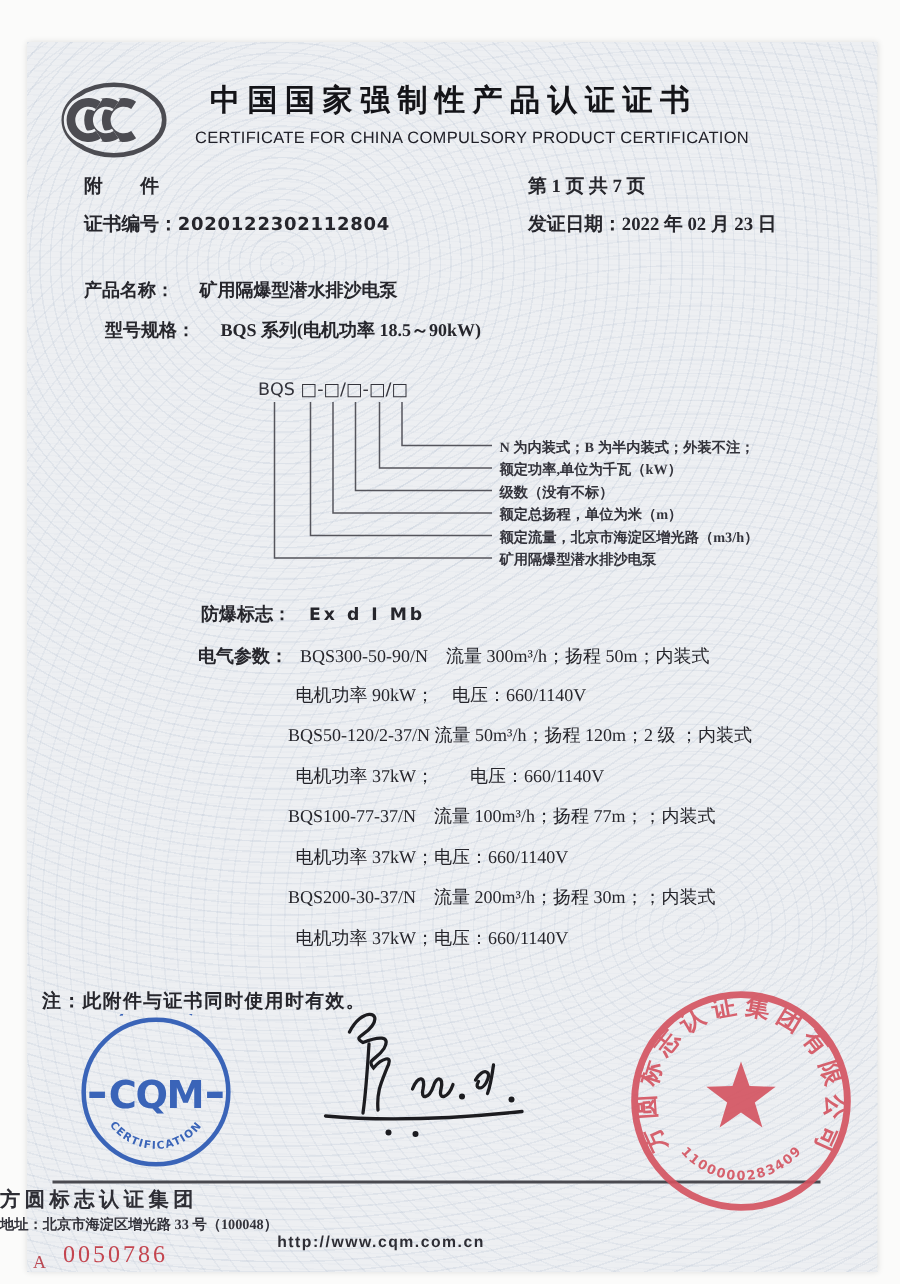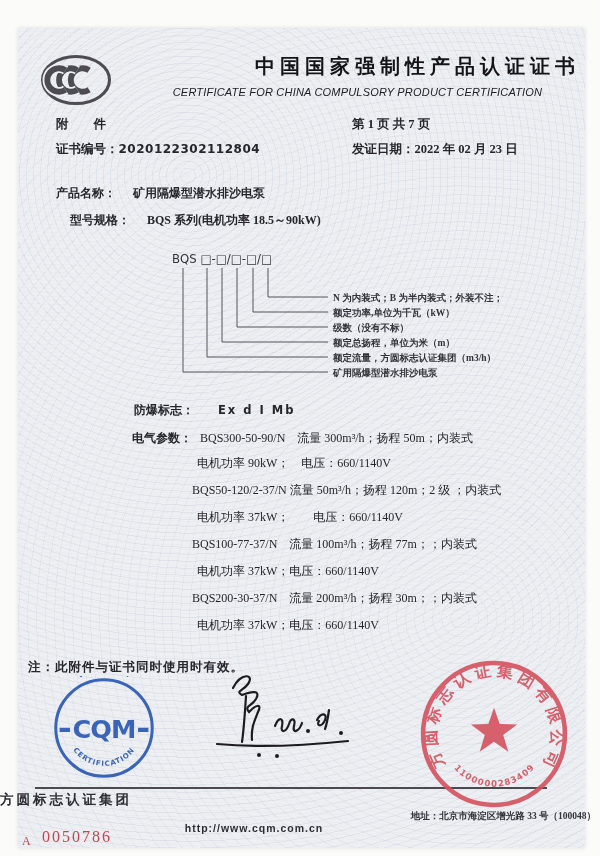--- a/index.html
+++ b/index.html
@@ -6,36 +6,36 @@
   body{width:600px;height:856px;background:#fbfbfa;position:relative;overflow:hidden;
        font-family:"Liberation Serif",serif;color:#26262c;}
   #paper{position:absolute;left:18px;top:28px;right:15px;bottom:8px;background-color:#edeff2;
     background-image:
       repeating-radial-gradient(circle at 30% 18%, rgba(150,168,192,.14) 0 1px, transparent 1px 7px),
       repeating-radial-gradient(circle at 78% 72%, rgba(150,168,192,.11) 0 1px, transparent 1px 9px),
       repeating-linear-gradient(2deg, rgba(160,175,200,.05) 0 1px, transparent 1px 4px);
     box-shadow:0 0 4px rgba(0,0,0,.12);}
   .row{position:absolute;white-space:nowrap;}
   .sans{font-family:"DejaVu Sans","Liberation Sans",sans-serif;}
-  .title-zh{left:140px;top:53px;width:440px;text-align:right;font-size:20px;font-weight:700;
+  .title-zh{left:140px;top:53px;width:440px;text-align:left;font-size:20px;font-weight:700;
             letter-spacing:5px;color:#141418;font-family:"DejaVu Sans",sans-serif;}
-  .title-en{left:130px;top:86px;width:455px;text-align:center;font-size:11px;color:#202028;
-            font-family:"Liberation Sans",sans-serif;letter-spacing:.2px;font-style:italic;}
+  .title-en{left:130px;top:86px;width:455px;text-align:left;font-size:11px;color:#202028;
+            font-family:"Liberation Sans",sans-serif;letter-spacing:.2px;}
   .meta{font-size:12.5px;font-weight:700;}
   .num{font-family:"DejaVu Sans",sans-serif;font-weight:600;font-size:12px;letter-spacing:.5px;}
   .field{font-size:12px;font-weight:700;}
   .fieldval{font-weight:600;}
   .dlabel{position:absolute;left:333px;font-size:9.5px;color:#33333b;white-space:nowrap;
           font-weight:600;}
   .elec{font-size:12px;}
   .note{font-size:12.5px;font-weight:700;letter-spacing:1px;margin-top:21px;}
   .footer-line{position:absolute;left:35px;top:787px;width:512px;height:1.5px;background:#4a4a50;}
   .footer-org{left:0;top:791px;width:600px;text-align:left;font-size:13.5px;font-weight:700;
               letter-spacing:3px;color:#2e2e35;}
-  .footer-addr{left:0;top:810px;width:596px;text-align:right;font-size:9.5px;font-weight:700;
+  .footer-addr{left:0;top:810px;width:596px;text-align:left;font-size:9.5px;font-weight:700;
                color:#33333b;}
   .footer-url{left:0;top:822px;width:508px;text-align:center;font-size:10.5px;font-weight:700;
               letter-spacing:1px;color:#2e2e35;font-family:"Liberation Sans",sans-serif;}
   .serial-a{position:absolute;left:22px;top:834px;font-size:12px;color:#bb4a54;}
   .serial-num{position:absolute;left:42px;top:828px;font-size:16px;letter-spacing:2px;color:#c4454f;
               font-family:Liberation Serif, serif;}
   svg text{font-family:"DejaVu Sans","Liberation Sans",sans-serif;}
 </style>
 </head>
 <body>
@@ -82,26 +82,26 @@
     <path d="M 67,18 V 77 H 158"></path>
     <path d="M 52,18 V 92 H 158"></path>
     <path d="M 37,18 V 107 H 158"></path>
     <path d="M 13,18 V 122 H 158"></path>
   </g>
 </svg>
 <div class="dlabel" style="top:292px">N 为内装式；B 为半内装式；外装不注；</div>
 <div class="dlabel" style="top:307px">额定功率,单位为千瓦（kW）</div>
 <div class="dlabel" style="top:322px">级数（没有不标）</div>
 <div class="dlabel" style="top:337px">额定总扬程，单位为米（m）</div>
-<div class="dlabel" style="top:352px">额定流量，方圆标志认证集团（m3/h）</div>
+<div class="dlabel" style="top:352px">额定流量，北京市海淀区增光路（m3/h）</div>
 <div class="dlabel" style="top:367px">矿用隔爆型潜水排沙电泵</div>
 
 <div class="row" style="left:134px;top:400px">
   <span class="field">防爆标志：</span>
-  <span class="sans" style="font-size:11.5px;font-weight:600;letter-spacing:2px;margin-left:20px">Ex d I  Mb</span>
+  <span class="sans" style="font-size:11.5px;font-weight:600;letter-spacing:2px;margin-left:8px">Ex d I  Mb</span>
 </div>
 
 <div class="row" style="left:132px;top:428px">
   <span class="field">电气参数：</span>
   <span class="elec" style="margin-left:4px">BQS300-50-90/N　流量 300m³/h；扬程 50m；内装式</span>
 </div>
 <div class="row elec" style="left:197px;top:455px">电机功率 90kW；　电压：660/1140V</div>
 <div class="row elec" style="left:192px;top:482px">BQS50-120/2-37/N 流量 50m³/h；扬程 120m；2 级 ；内装式</div>
 <div class="row elec" style="left:197px;top:509px">电机功率 37kW；　　电压：660/1140V</div>
 <div class="row elec" style="left:192px;top:536px">BQS100-77-37/N　流量 100m³/h；扬程 77m；；内装式</div>

